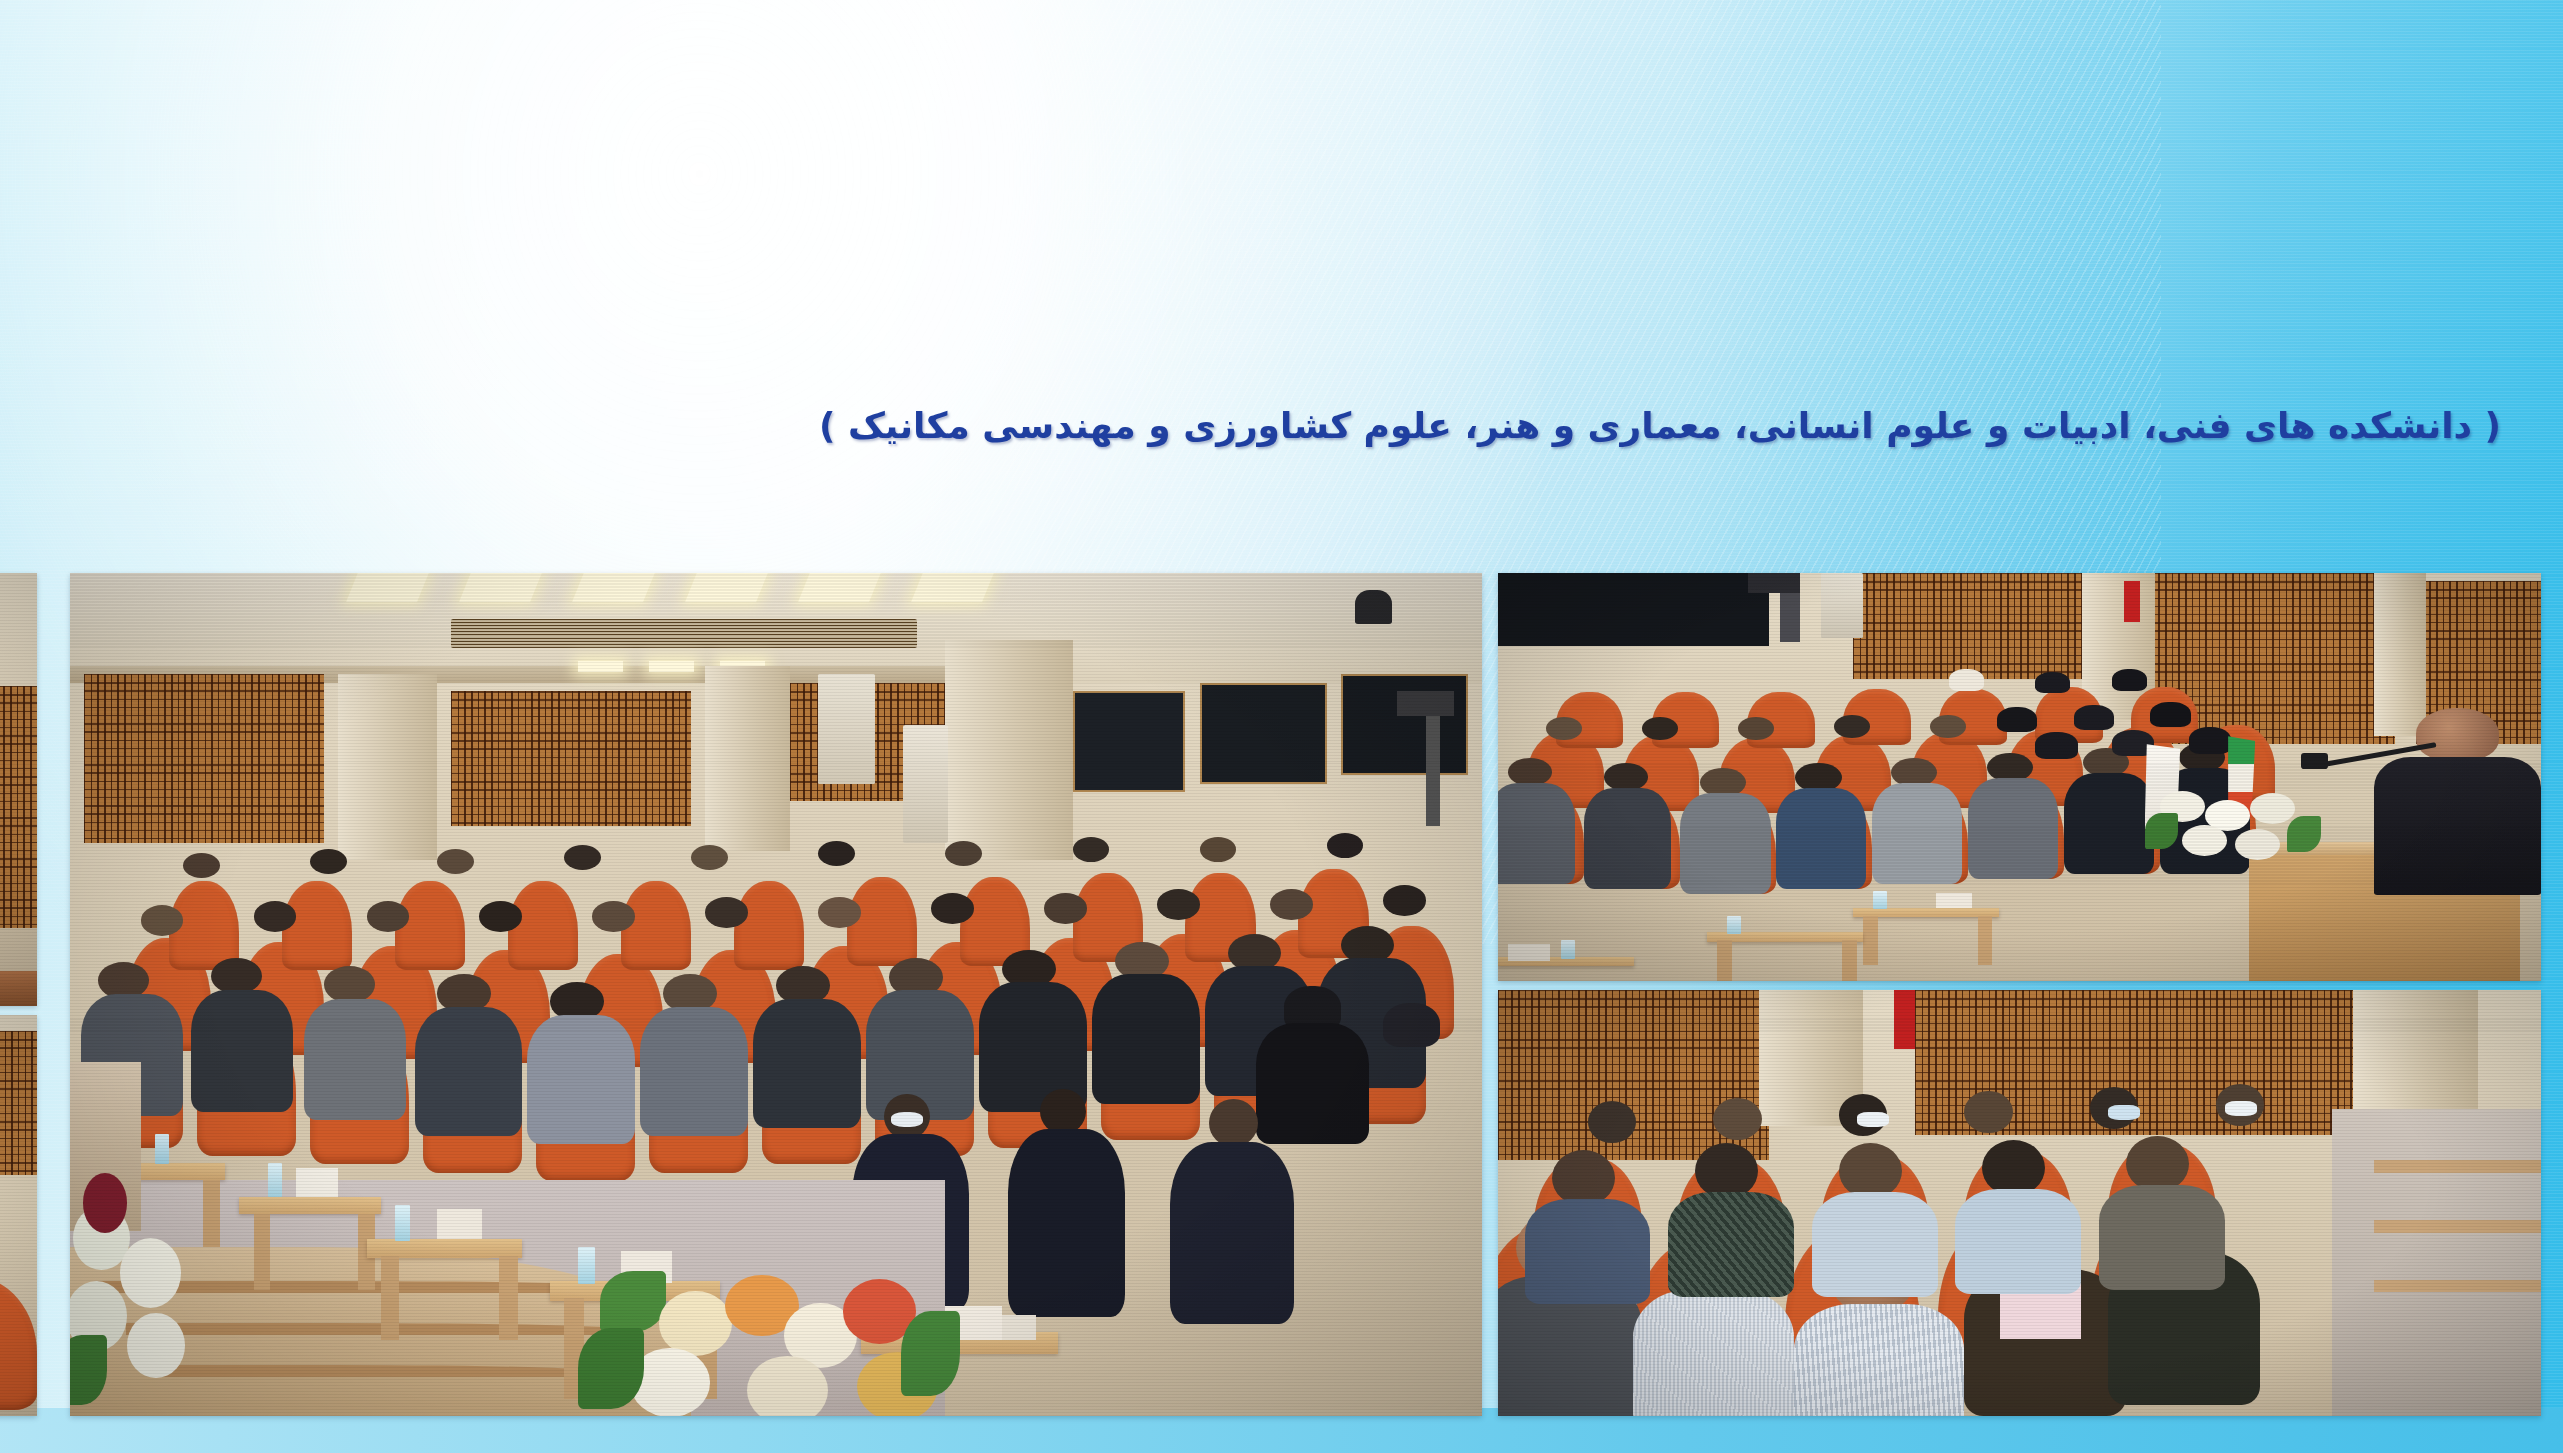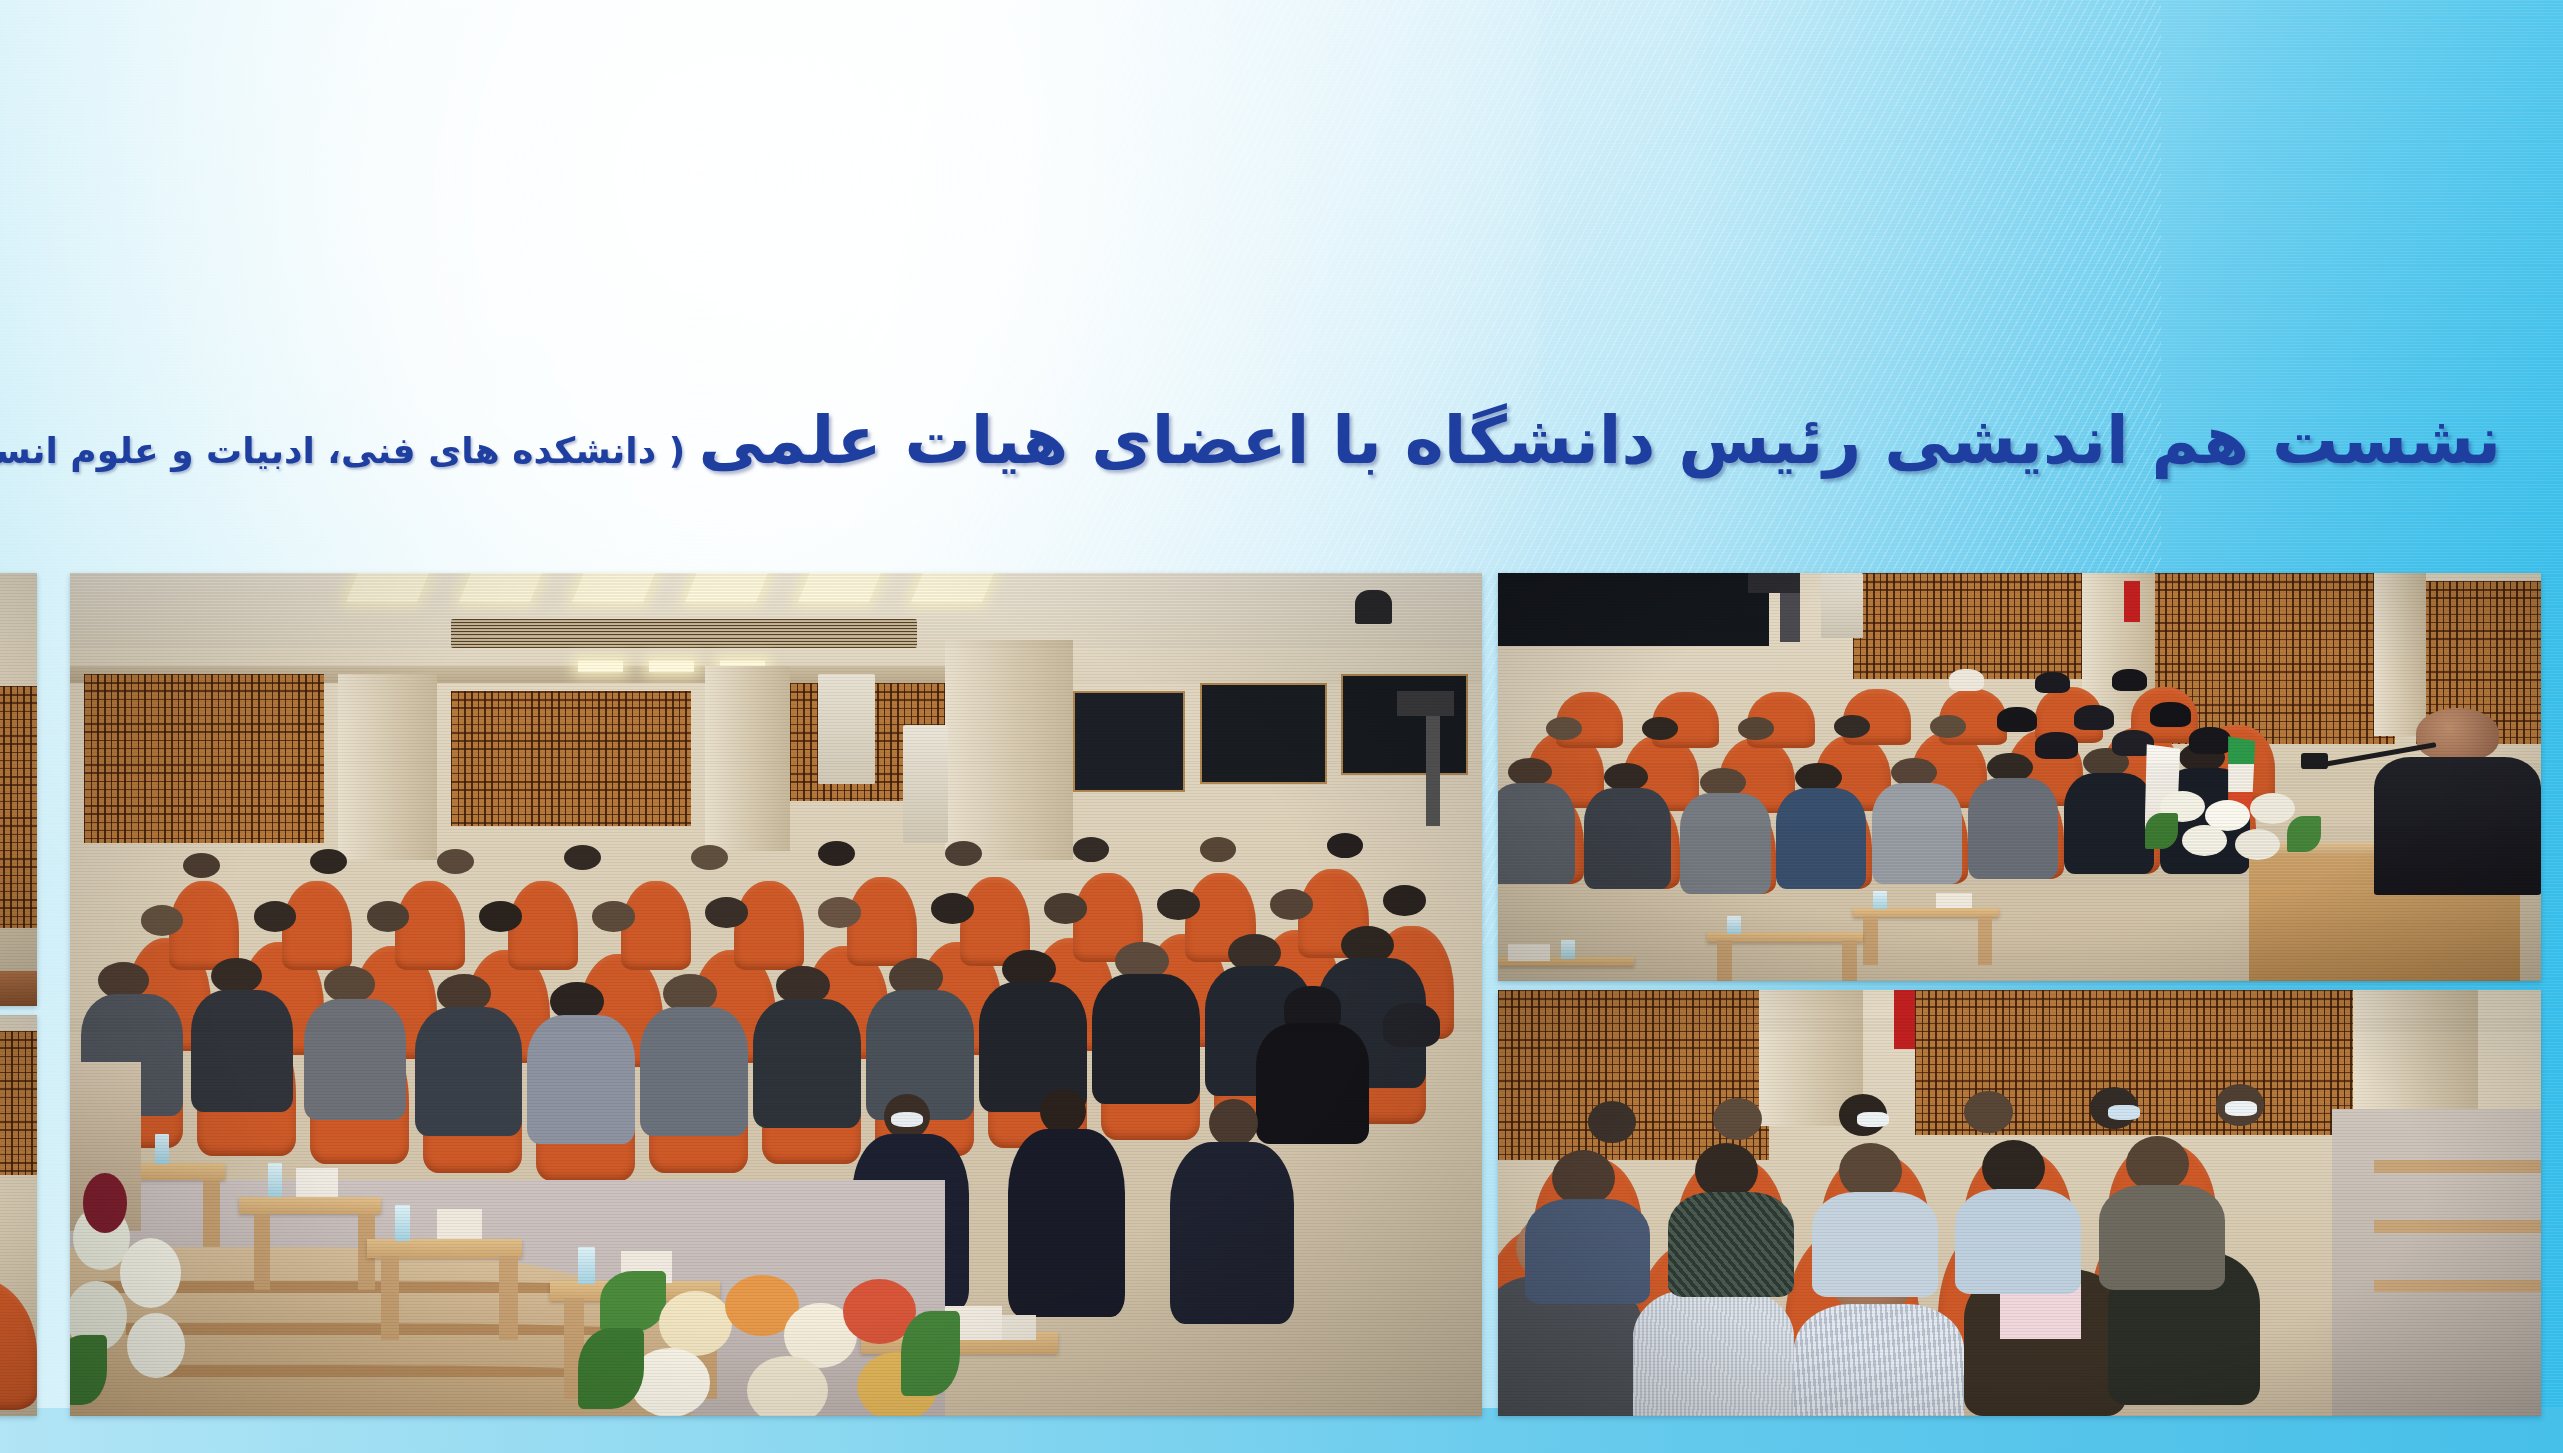--- a/index.html
+++ b/index.html
@@ -98,21 +98,20 @@
 
   <div class="bg-base"></div>
   <div class="bg-glow"></div>
   <div class="bg-sheen"></div>
   <div class="bg-rightwash"></div>
   <div class="bg-stripes"></div>
   <div class="bg-diag"></div>
   <div class="bg-bottomband"></div>
 
   <div class="headline">
-    <span class="headline-main">نشست هم اندیشی رئیس دانشگاه با اعضای هیات علمی</span>
     <span class="headline-sub">( دانشکده های فنی، ادبیات و علوم انسانی، معماری و هنر، علوم کشاورزی و مهندسی مکانیک )</span>
   </div>
 
   <div class="grid">
 
     <div class="col col-left">
 
       <div class="photo p1">
         <div class="ph-canvas">
           <div class="wall" style="inset:0;"></div>

